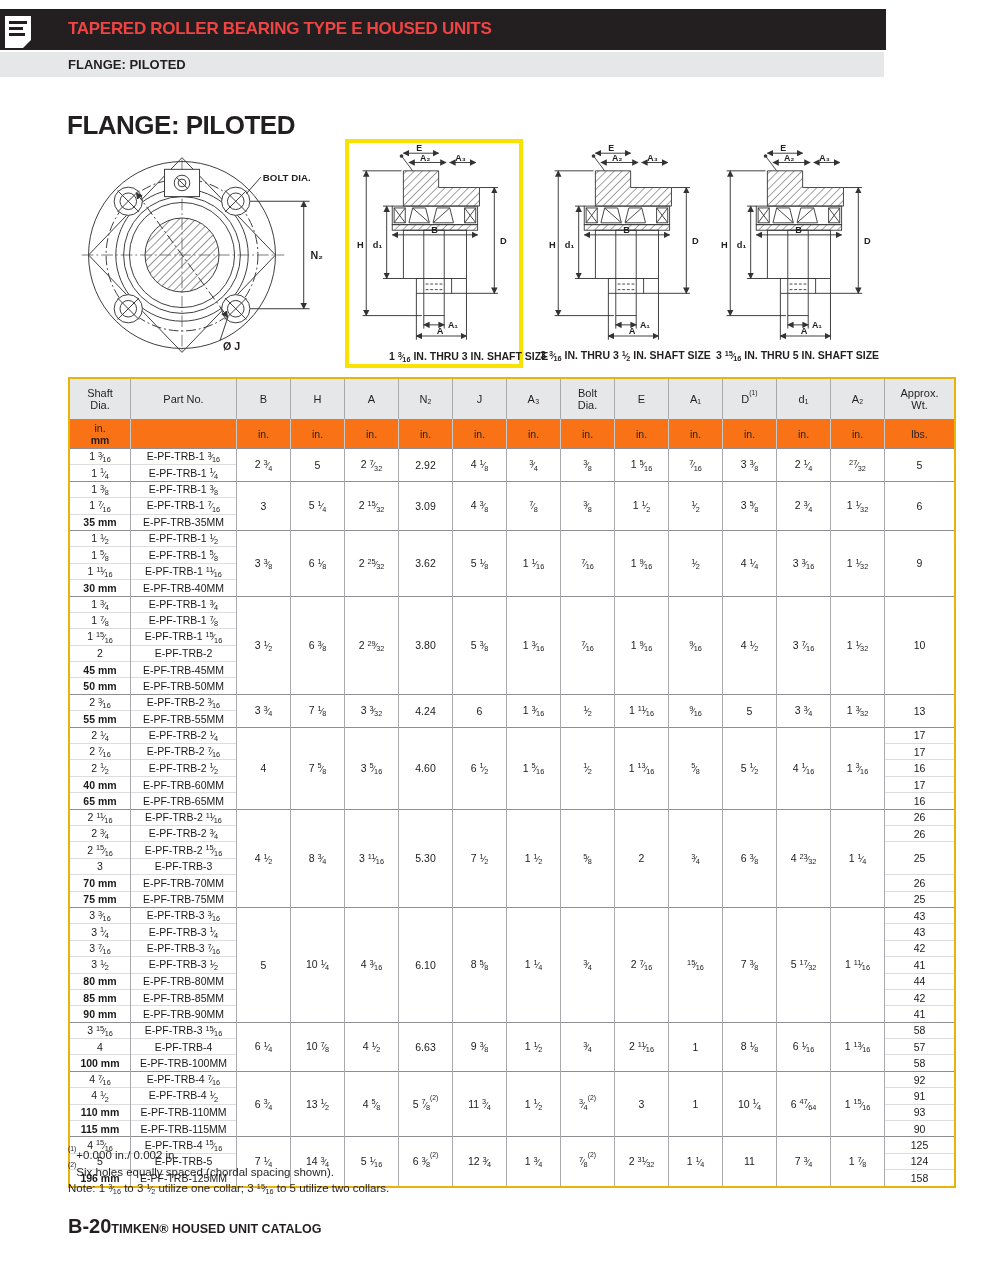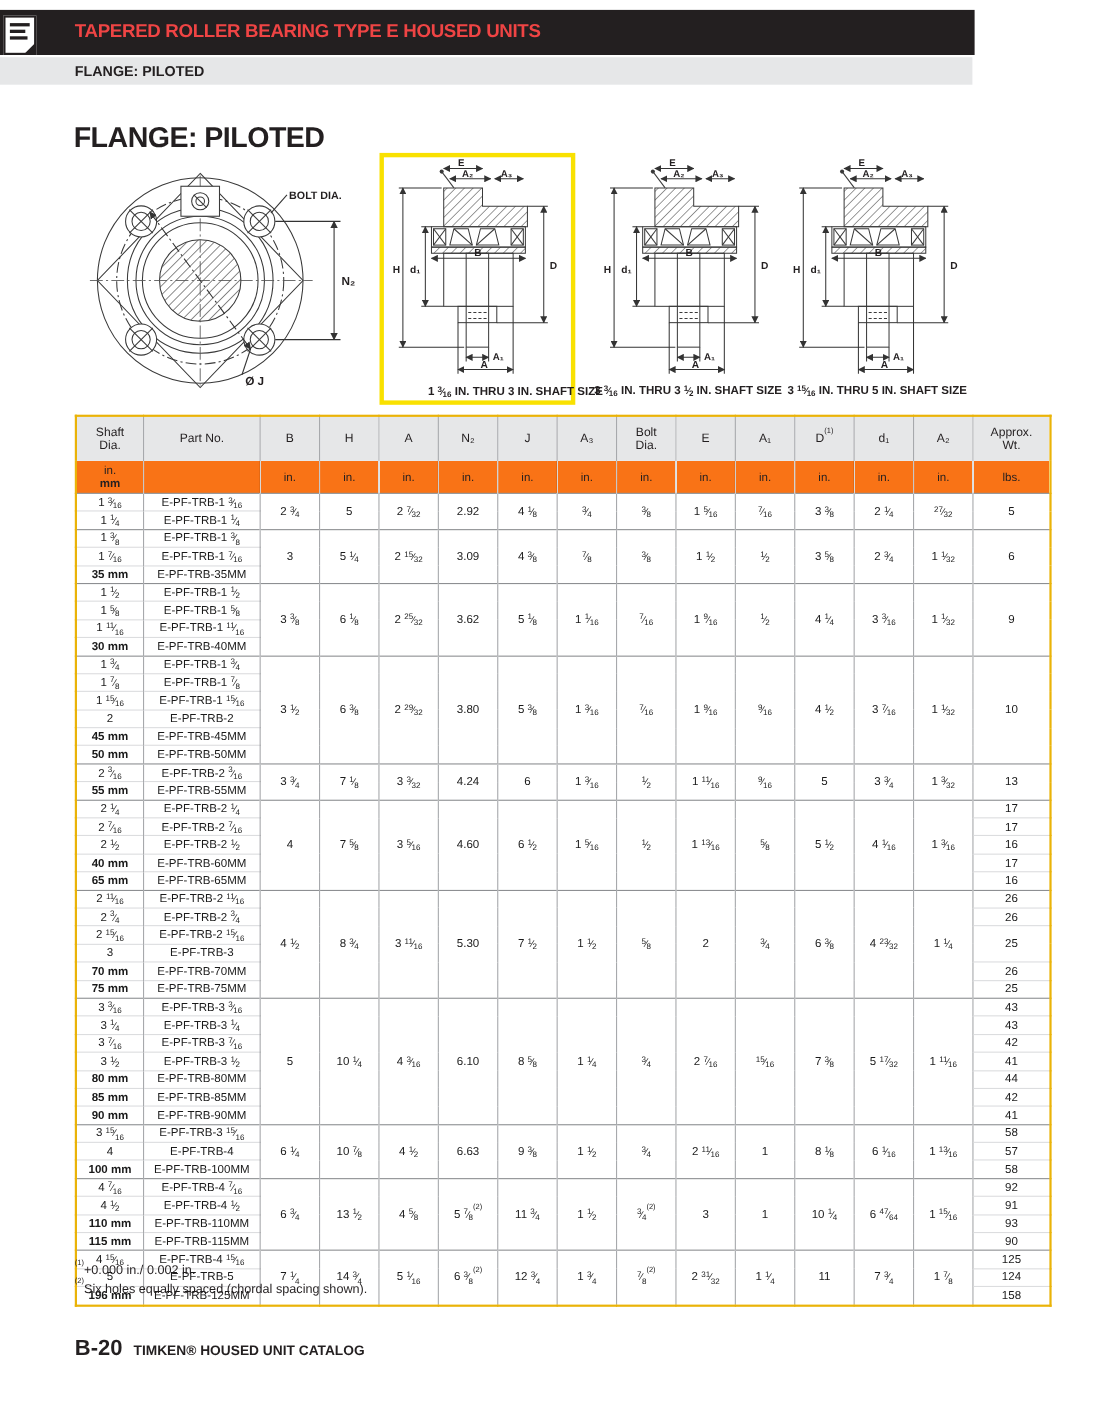--- a/index.html
+++ b/index.html
@@ -37,21 +37,21 @@
   
   .fr .nu,.fr .de{font-size:7.3px;position:relative;line-height:0;letter-spacing:0;}
   .fr .nu{top:-3.2px;}
   .fr .de{top:2.2px;}
   .fr .sl{font-size:9px;margin:0 -0.5px;}
   sup.fnm{font-size:6.8px;position:relative;top:-3.6px;line-height:0;}
   
   .footnotes{position:absolute;left:68px;top:1147px;font-size:11.5px;line-height:16.5px;}
   .footer{position:absolute;left:68px;top:1215px;}
   .footer .pg{font-size:20px;font-weight:bold;margin-top:48px;}
-  .footer .cat{font-size:12.5px;font-weight:bold;margin-left:10px;}
+  .footer .cat{font-size:12.5px;font-weight:bold;margin-left:0;}
 </style>
 </head>
 <body>
 
 <div class="page">
 
   <div class="topbar">
     <span class="topbar-title">TAPERED ROLLER BEARING TYPE E HOUSED UNITS</span>
   </div>
   <div class="docicon">
@@ -735,19 +735,20 @@
             <td class="c1">E-PF-TRB-125MM</td>
             <td class="c14" rowspan="1">158</td>
           </tr>
         </tbody>
       </table>
   </div>
 
   <div class="footnotes" id="footnotes">
       <div><sup class="fnm">(1)</sup>+0.000 in./ 0.002 in.</div>
       <div><sup class="fnm">(2)</sup>Six holes equally spaced (chordal spacing shown).</div>
+      <div>Note: 1 <span class="fr"><span class="nu">3</span><span class="sl">⁄</span><span class="de">16</span></span> to 3 <span class="fr"><span class="nu">1</span><span class="sl">⁄</span><span class="de">2</span></span> utilize one collar; 3 <span class="fr"><span class="nu">15</span><span class="sl">⁄</span><span class="de">16</span></span> to 5 utilize two collars.</div>
     </div>
 
   <div class="footer">
     <span class="pg">B-20</span><span class="cat">TIMKEN® HOUSED UNIT CATALOG</span>
   </div>
 
 </div>
 
 </body></html>

